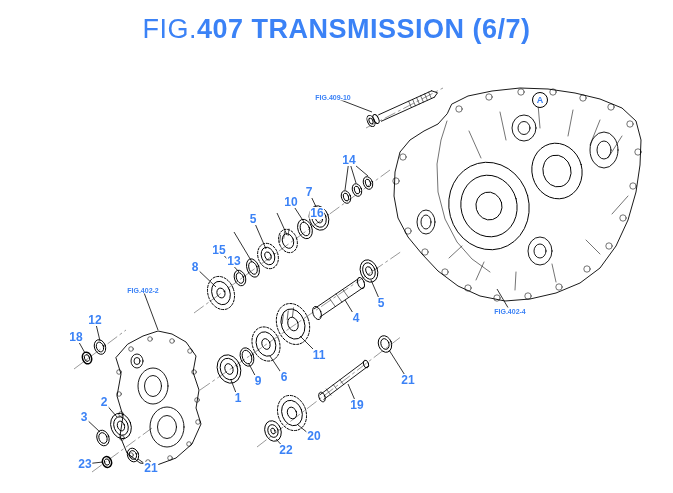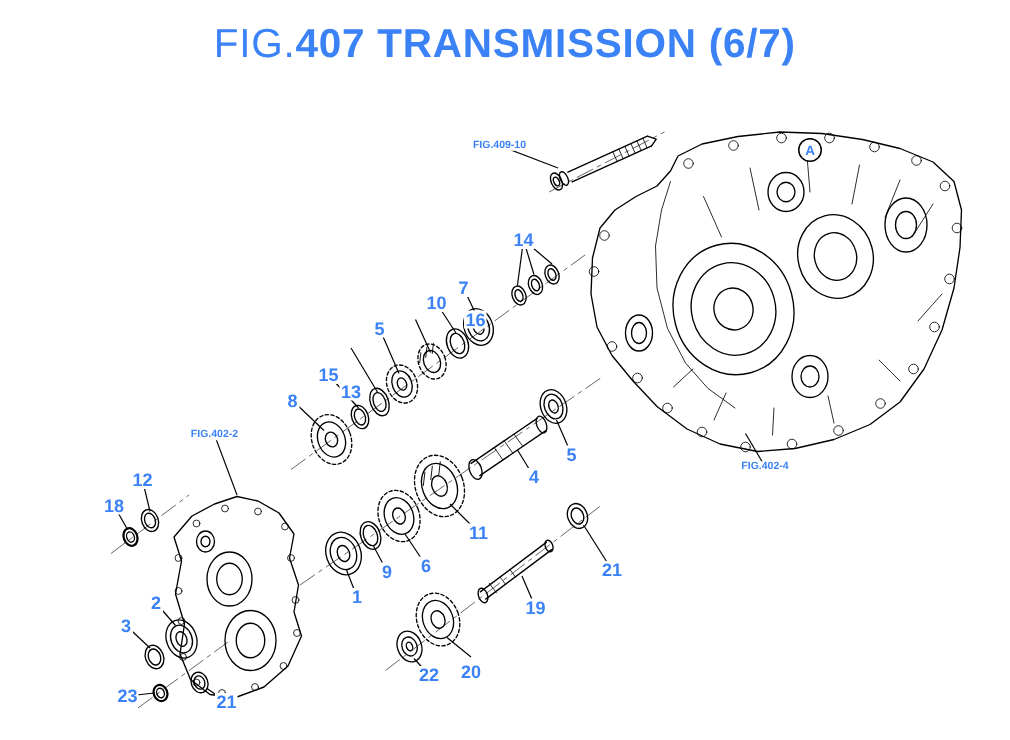--- a/index.html
+++ b/index.html
@@ -331,21 +331,21 @@
       <div class="callout num" style="left: 284px; top: 377px;">6</div>
       <div class="callout num" style="left: 258px; top: 381px;">9</div>
       <div class="callout num" style="left: 238px; top: 398px;">1</div>
       <div class="callout num" style="left: 95px; top: 320px;">12</div>
       <div class="callout num" style="left: 76px; top: 337px;">18</div>
       <div class="callout num" style="left: 104px; top: 402px;">2</div>
       <div class="callout num" style="left: 84px; top: 417px;">3</div>
       <div class="callout num" style="left: 85px; top: 464px;">23</div>
       <div class="callout num" style="left: 151px; top: 468px;">21</div>
       <div class="callout num" style="left: 286px; top: 450px;">22</div>
-      <div class="callout num" style="left: 314px; top: 448px;">20</div>
+      <div class="callout num" style="left: 314px; top: 436px;">20</div>
       <div class="callout num" style="left: 357px; top: 405px;">19</div>
       <div class="callout num" style="left: 408px; top: 380px;">21</div>
       <div class="callout figref" style="left: 333px; top: 97px;">FIG.409-10</div>
       <div class="callout figref" style="left: 143px; top: 290px;">FIG.402-2</div>
       <div class="callout figref" style="left: 510px; top: 311px;">FIG.402-4</div>
       <div class="balloon" style="left: 540px; top: 100px;">A</div>
     </div>
 
 </div>
 

